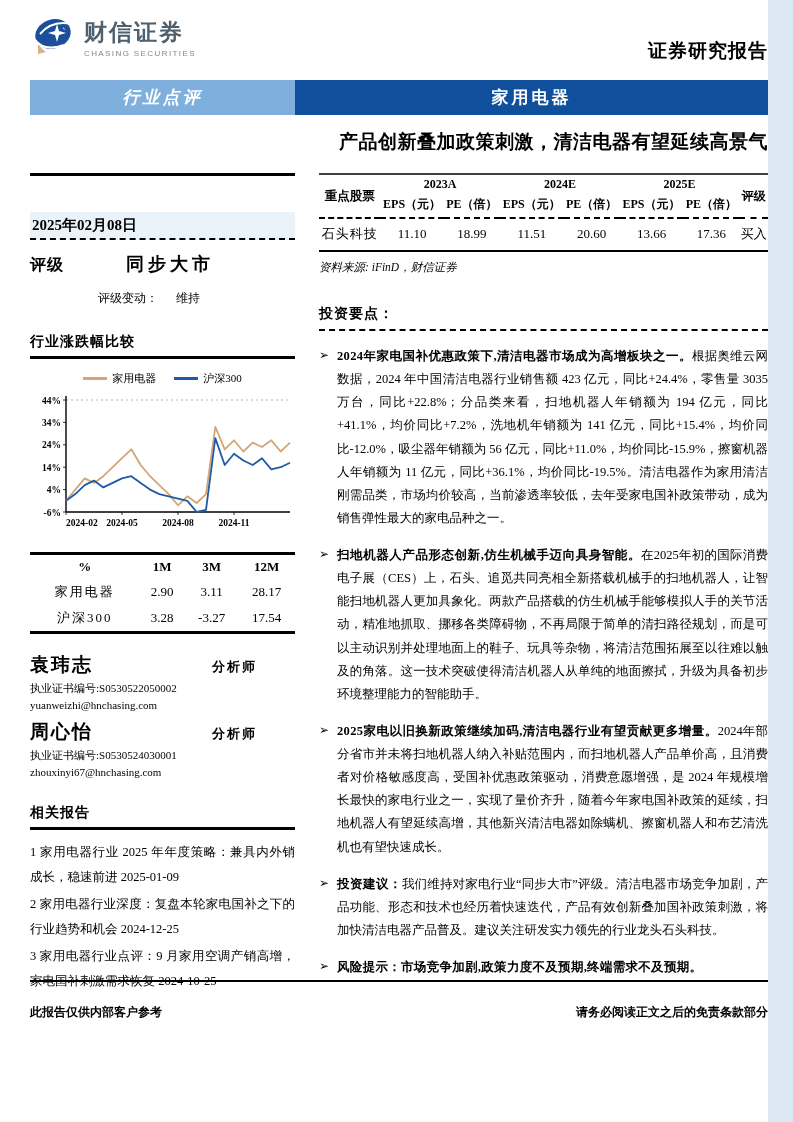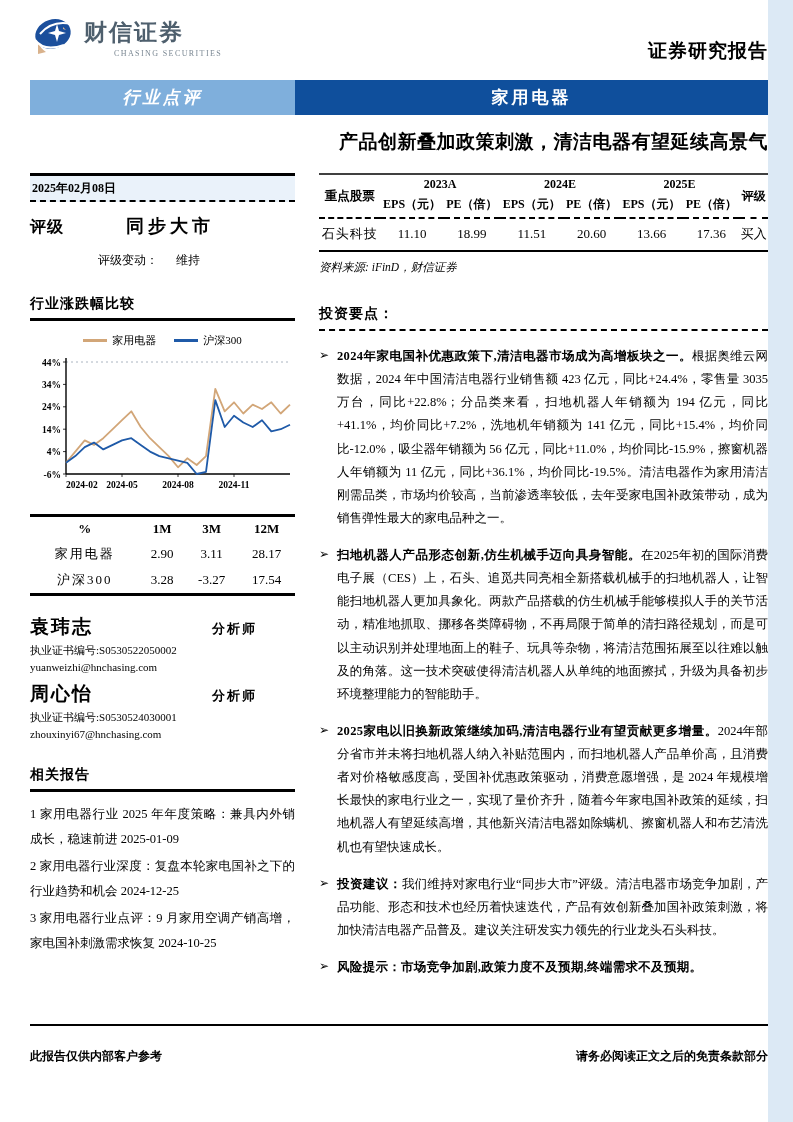--- a/index.html
+++ b/index.html
@@ -10,37 +10,37 @@
   html,body{background:#fff;}
   body{font-family:"Liberation Serif","DejaVu Serif",serif;color:#000;}
   .page{position:relative;width:793px;height:1122px;background:#fff;overflow:hidden;}
   .right-strip{position:absolute;top:0;right:0;width:25px;height:1122px;background:var(--strip);}
   .content{position:absolute;left:30px;top:0;width:738px;}
 
   
   .brand-row{display:flex;align-items:flex-start;justify-content:space-between;margin-top:12px;height:52px;}
   .logo{display:flex;align-items:center;gap:8px;}
   .logo-text .cn{font-size:23px;font-weight:bold;color:var(--brand-text);letter-spacing:2px;font-family:"Liberation Sans",sans-serif;}
-  .logo-text .en{font-size:8px;color:#7b8893;letter-spacing:1.4px;font-family:Liberation Serif, serif;margin-top:1px;margin-left:30px;}
+  .logo-text .en{font-size:8px;color:#7b8893;letter-spacing:1.4px;font-family:Liberation Sans, sans-serif;margin-top:1px;}
   .report-type{font-size:19px;font-weight:bold;margin-top:26px;letter-spacing:1px;}
 
   
   .bars{display:flex;margin-top:16px;height:35px;}
   .bar-light{width:265px;background:var(--bar-light);color:#fff;display:flex;align-items:center;justify-content:center;font-size:17px;font-weight:bold;font-style:italic;letter-spacing:3px;}
   .bar-dark{flex:1;background:var(--bar-dark);color:#fff;display:flex;align-items:center;justify-content:center;font-size:17px;font-weight:bold;letter-spacing:3px;}
 
   .main-title{margin-top:14px;text-align:right;font-size:19px;font-weight:bold;letter-spacing:.5px;}
 
   .columns{display:flex;margin-top:18px;gap:24px;}
   .left-col{width:265px;flex:none;}
   .right-col{flex:1;min-width:0;}
 
   
   .date-box{border-top:3px solid #000;}
-  .date-box .date{background:var(--date-bg);font-weight:bold;font-size:12px;padding:4px 12px 3px 2px;border-bottom:2px dashed #000;}
+  .date-box .date{background:var(--date-bg);font-weight:bold;font-size:15px;padding:4px 12px 3px 2px;border-bottom:2px dashed #000;margin-top:36px;}
   .rating-row{display:flex;align-items:baseline;margin-top:12px;}
   .rating-row .lab{font-size:16px;font-weight:bold;letter-spacing:1px;}
   .rating-row .val{font-size:18px;font-weight:bold;margin-left:62px;letter-spacing:4px;}
   .rating-change{display:flex;font-size:12px;margin-top:14px;padding-left:68px;}
   .rating-change .val{margin-left:18px;font-family:Liberation Serif, serif;}
 
   
   .section-head{font-size:14px;font-weight:bold;letter-spacing:1px;margin-top:26px;padding-bottom:5px;border-bottom:3px solid #000;}
   .legend{display:flex;justify-content:center;gap:18px;margin-top:12px;align-items:center;}
   .legend .item{display:flex;align-items:center;gap:5px;font-size:11px;}
@@ -76,21 +76,21 @@
 
   
   .hl-head{margin-top:30px;font-size:14px;font-weight:bold;letter-spacing:1px;padding-bottom:6px;border-bottom:2px dashed #000;}
   .bullets{margin-top:6px;}
   .bullet{display:flex;gap:8px;margin-top:14px;}
   .bullet .mark{flex:none;font-size:12px;line-height:1.8;}
   .bullet .txt{font-size:12.5px;line-height:1.85;text-align:justify;}
   .bullet .txt b{letter-spacing:.3px;}
 
   
-  .footer{position:absolute;left:30px;top:1024px;width:738px;border-top:2px solid #000;}
+  .footer{position:absolute;left:30px;top:980px;width:738px;border-top:2px solid #000;}
   .footer-row{display:flex;justify-content:space-between;margin-top:22px;font-size:12px;font-weight:bold;}
 </style>
 </head>
 <body>
 
 <div class="page">
   <div class="right-strip"></div>
   <div class="content">
 
     <div class="brand-row">

